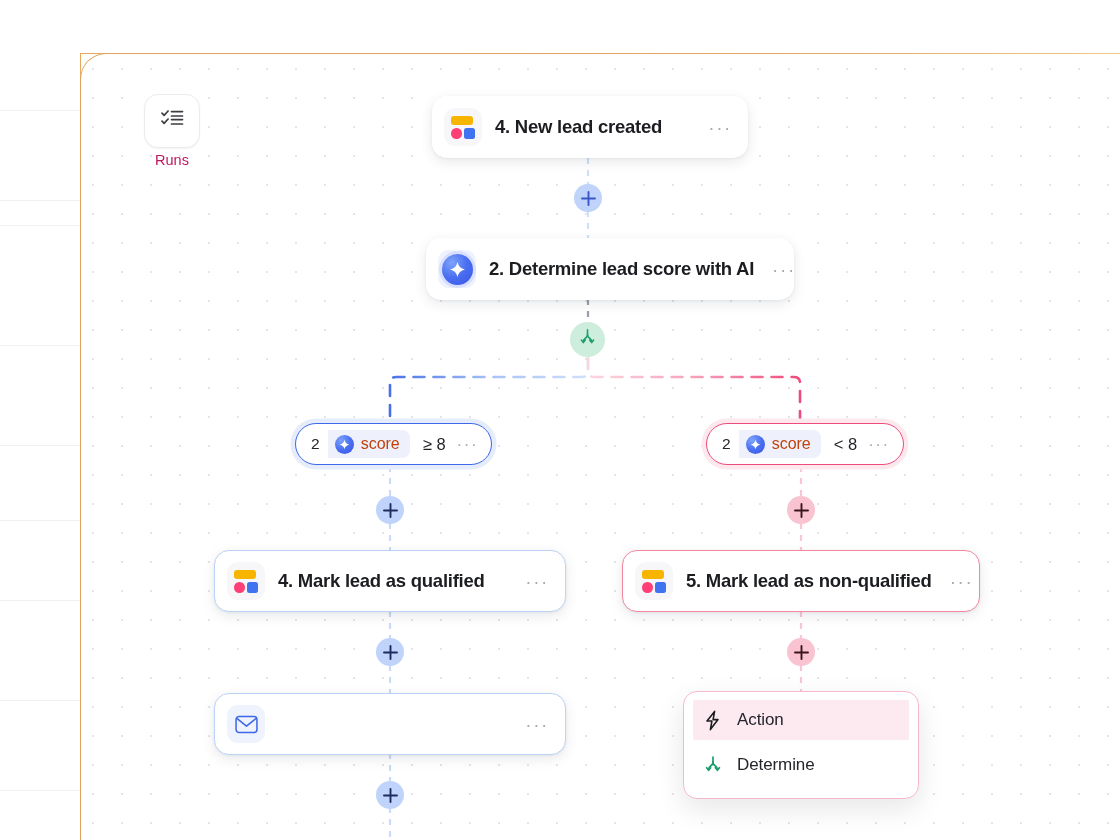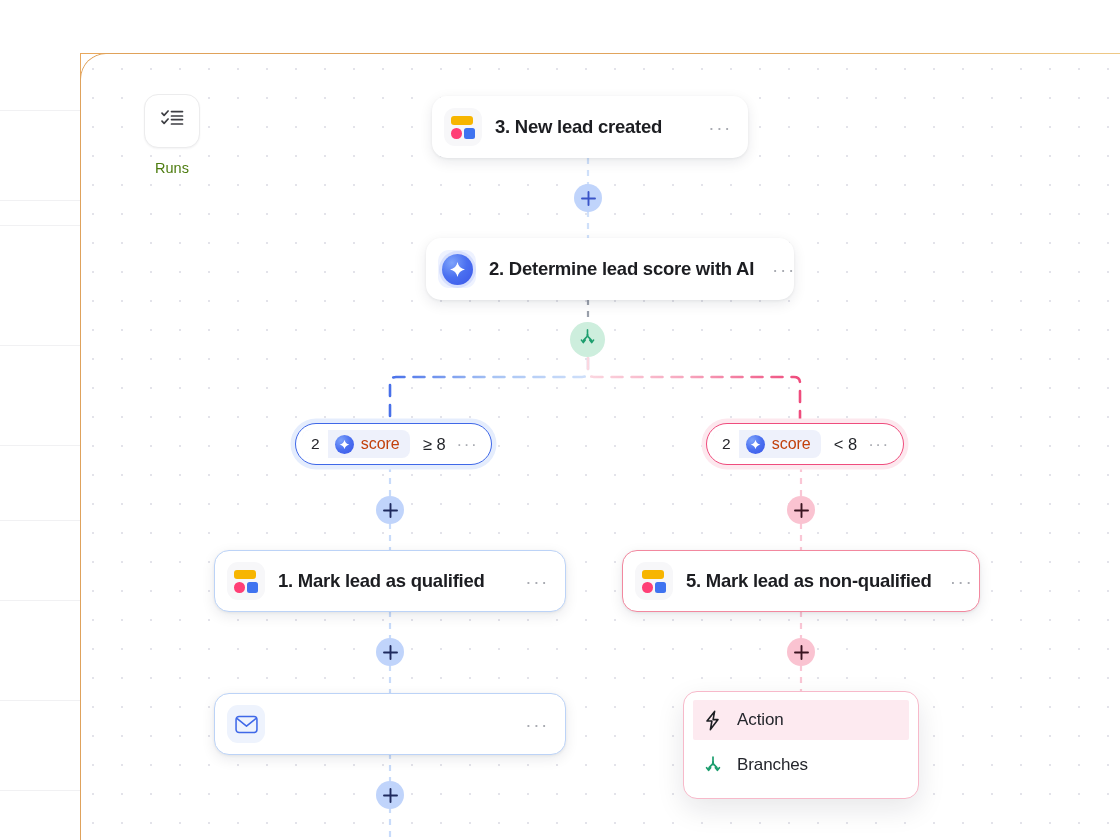--- a/index.html
+++ b/index.html
@@ -82,23 +82,23 @@
     width: 56px; height: 54px;
     margin: 0 auto;
     background: #ffffff;
     border: 1px solid #ececed;
     border-radius: 14px;
     display: flex; align-items: center; justify-content: center;
     box-shadow: 0 1px 2px rgba(16,24,40,.05);
     cursor: pointer;
   }
   #runs-label {
-    margin-top: 12px;
+    margin-top: 4px;
     font-size: 14.5px;
-    color: #4d7c0f;
+    color: #be185d;
     letter-spacing: .1px;
   }
 
   
   .node {
     position: absolute;
     display: flex;
     align-items: center;
     background: #ffffff;
     border-radius: 15px;
@@ -348,21 +348,21 @@
 </div>
 
 <div class="node" id="node-1" style="left:432px; top:96px; width:316px;">
   <span class="node-icon hs-icon">
     <span class="hs-glyph">
         <i class="hs-bar"></i>
         <i class="hs-dot"></i>
         <i class="hs-sq"></i>
       </span>
   </span>
-  <span class="node-title">3. New lead created</span>
+  <span class="node-title">4. New lead created</span>
   <span class="node-dots">···</span>
 </div>
 
 <div class="plus blue" style="left:574px; top:184px;">
   <svg width="15" height="15" viewBox="0 0 15 15">
       <path d="M7.5 1 V14 M1 7.5 H14" stroke="#3a55c8" stroke-width="1.9" stroke-linecap="round"></path>
     </svg>
 </div>
 
 <div class="node" id="node-2" style="left:426px; top:238px; width:368px;">
@@ -430,21 +430,21 @@
 </div>
 
 <div class="node blue-outline" id="node-3" style="left:214px; top:550px; width:352px;">
   <span class="node-icon hs-icon">
     <span class="hs-glyph">
         <i class="hs-bar"></i>
         <i class="hs-dot"></i>
         <i class="hs-sq"></i>
       </span>
   </span>
-  <span class="node-title">1. Mark lead as qualified</span>
+  <span class="node-title">4. Mark lead as qualified</span>
   <span class="node-dots">···</span>
 </div>
 
 <div class="node pink-outline" id="node-5" style="left:622px; top:550px; width:358px;">
   <span class="node-icon hs-icon">
     <span class="hs-glyph">
         <i class="hs-bar"></i>
         <i class="hs-dot"></i>
         <i class="hs-sq"></i>
       </span>
@@ -496,16 +496,16 @@
   <div class="menu-item">
     <span class="menu-icon">
       <svg width="20" height="20" viewBox="0 0 20 20" fill="none">
         <path d="M10 2 V7.2" stroke="#1d9e6e" stroke-width="1.7" stroke-linecap="round"></path>
         <path d="M10 7.2 C10 11.2 5.6 10.4 5.6 14.6" stroke="#1d9e6e" stroke-width="1.7" stroke-linecap="round"></path>
         <path d="M10 7.2 C10 11.2 14.4 10.4 14.4 14.6" stroke="#1d9e6e" stroke-width="1.7" stroke-linecap="round"></path>
         <path d="M3.6 12.7 L5.6 15.3 L7.6 12.7" stroke="#1d9e6e" stroke-width="1.7" stroke-linecap="round" stroke-linejoin="round" fill="none"></path>
         <path d="M12.4 12.7 L14.4 15.3 L16.4 12.7" stroke="#1d9e6e" stroke-width="1.7" stroke-linecap="round" stroke-linejoin="round" fill="none"></path>
       </svg>
     </span>
-    <span class="menu-label">Branches</span>
+    <span class="menu-label">Determine</span>
   </div>
 
 </div>
 
 </body></html>

